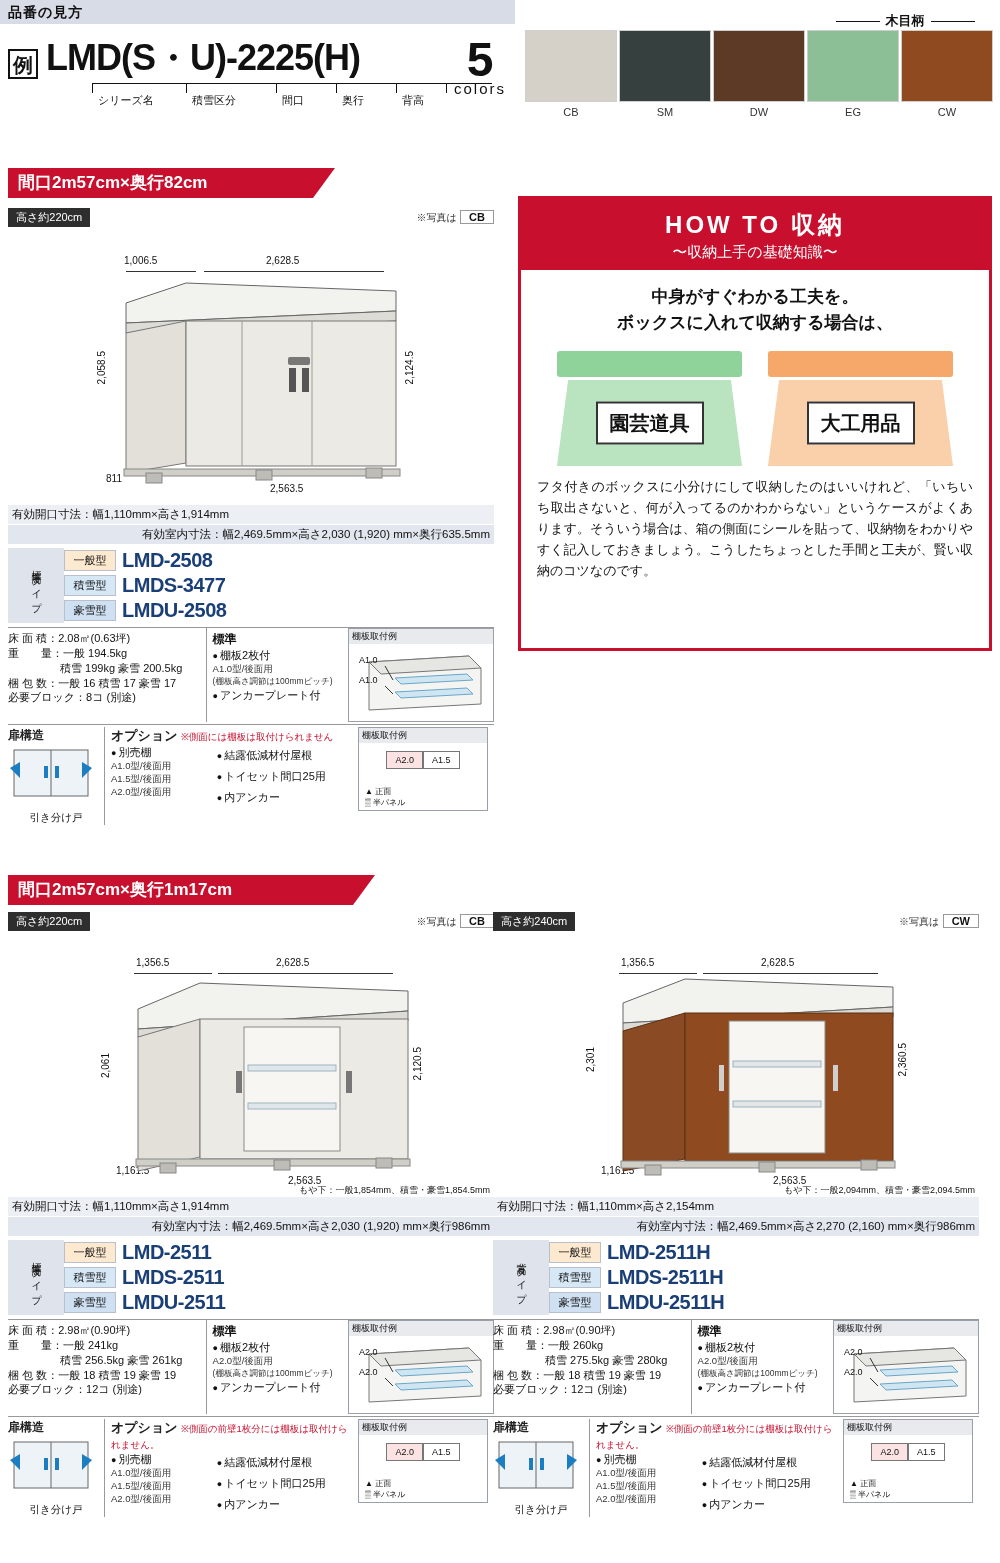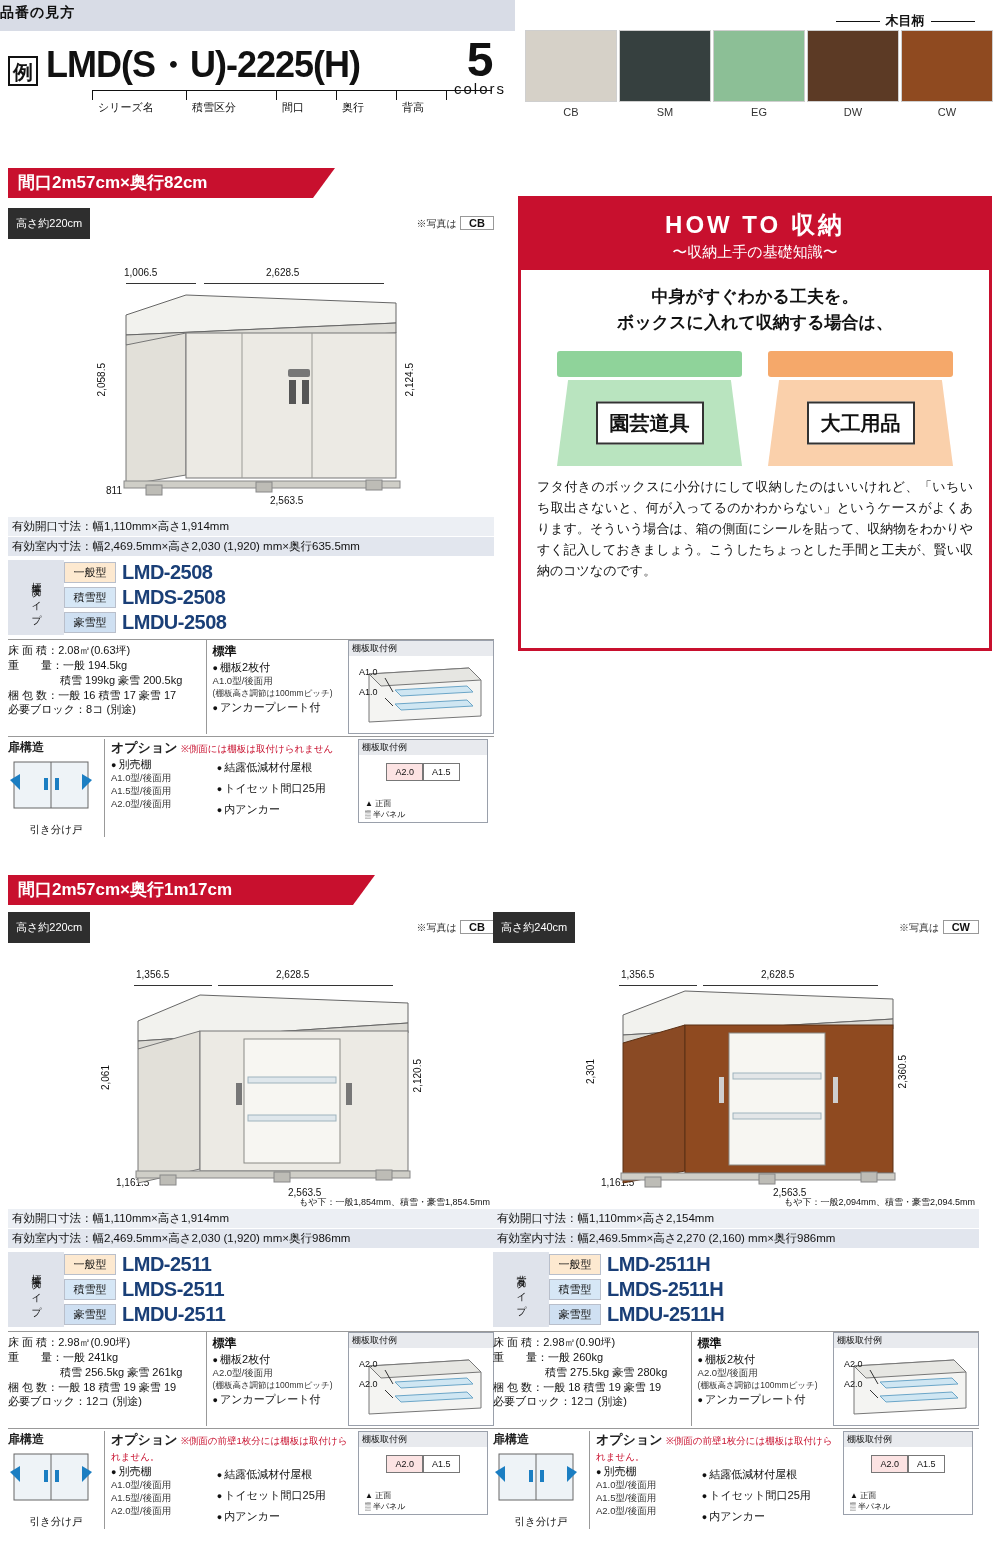--- a/index.html
+++ b/index.html
@@ -7,22 +7,22 @@
   body {
     width:1000px; height:1563px; position:relative;
     font-family:"Liberation Sans", sans-serif;
     background:#fff; color:#111; font-size:12px;
   }
   .abs { position:absolute; }
 
   
   #header-band { left:0; top:0; width:515px; height:140px; }
   .hdr-title {
-    background:#d8dce6; width:515px; height:31px; line-height:24px;
-    font-size:14px; font-weight:bold; letter-spacing:1px;
+    background:#d8dce6; width:515px; height:24px; line-height:24px;
+    font-size:14px; font-weight:bold; padding-left:8px; letter-spacing:1px;
   }
   .hdr-main { display:flex; align-items:flex-end; padding-left:8px; margin-top:10px; }
   .rei-box {
     border:2px solid #111; width:30px; height:30px; font-size:20px; font-weight:bold;
     text-align:center; line-height:28px; margin-right:8px; margin-bottom:4px;
   }
   .model-str { font-size:36px; font-weight:bold; letter-spacing:-1px; }
   .hdr-legend { position:relative; width:470px; height:34px; margin-left:46px; }
   .hdr-legend .seg { position:absolute; top:10px; font-size:11px; }
   .hdr-legend .tick { position:absolute; top:0; width:1px; height:10px; background:#111; }
@@ -49,31 +49,31 @@
     font-size:17px; font-weight:bold; padding-left:10px; display:inline-block;
   }
   .ribbon .tail {
     position:absolute; top:0; height:0; width:0;
     border-top:30px solid #c8102e; border-right:22px solid transparent;
   }
 
   
   .panel { position:absolute; }
   .h-badge {
-    background:#2e2e2e; color:#fff; font-size:11px; padding:8px 8px; display:inline-block;
+    background:#2e2e2e; color:#fff; font-size:11px; padding:2px 8px; display:inline-block;
   }
   .photo-note { font-size:10px; color:#333; }
   .cb-chip {
     display:inline-block; border:1px solid #999; background:#fff; font-size:11px;
     padding:0px 8px; font-weight:bold;
   }
 
   .dim-row { font-size:11.5px; padding:2px 4px; border-bottom:1px solid #fff; }
   .dim-row.alt { background:#eceff4; }
-  .dim-row.alt2 { background:#e2e6ee; }
+  .dim-row.alt2 { background:#e2e6ee;text-align:right; }
 
   .model-table { display:flex; margin-top:3px; }
   .model-left {
     width:56px; background:#dfe3eb; font-size:10px; writing-mode:vertical-rl;
     text-align:center; display:flex; align-items:center; justify-content:center;
     letter-spacing:2px;
   }
   .model-rows { flex:1; }
   .mrow { display:flex; align-items:center; height:25px; }
   .mtag {
@@ -166,26 +166,26 @@
   <div class="swatches">
     <div class="sw">
       <div class="chip" style="background:#d6d1c8"></div>
       <div class="lbl">CB</div>
     </div>
     <div class="sw">
       <div class="chip" style="background:#36403f"></div>
       <div class="lbl">SM</div>
     </div>
     <div class="sw">
+      <div class="chip" style="background:#5c3a25"></div>
+      <div class="lbl">DW</div>
+    </div>
+    <div class="sw">
       <div class="chip" style="background:#8cbf96"></div>
       <div class="lbl">EG</div>
-    </div>
-    <div class="sw">
-      <div class="chip" style="background:#5c3a25"></div>
-      <div class="lbl">DW</div>
     </div>
     <div class="sw">
       <div class="chip" style="background:#8f4a20"></div>
       <div class="lbl">CW</div>
     </div>
   </div>
 </div>
 
 <div class="abs" style="left:8px; top:168px; width:340px;">
   <div class="ribbon">
@@ -235,21 +235,21 @@
 
   <div class="model-table">
     <div class="model-left">標準高タイプ</div>
     <div class="model-rows">
       <div class="mrow">
         <div class="mtag ip">一般型</div>
         <div class="mname">LMD-2508</div>
       </div>
       <div class="mrow">
         <div class="mtag sp">積雪型</div>
-        <div class="mname">LMDS-2508</div>
+        <div class="mname">LMDS-3477</div>
       </div>
       <div class="mrow">
         <div class="mtag gp">豪雪型</div>
         <div class="mname">LMDU-2508</div>
       </div>
     </div>
   </div>
 
   <div style="display:flex; margin-top:4px; border-top:1px solid #999;">
     <div class="specs" style="width:200px; padding-top:3px;">

